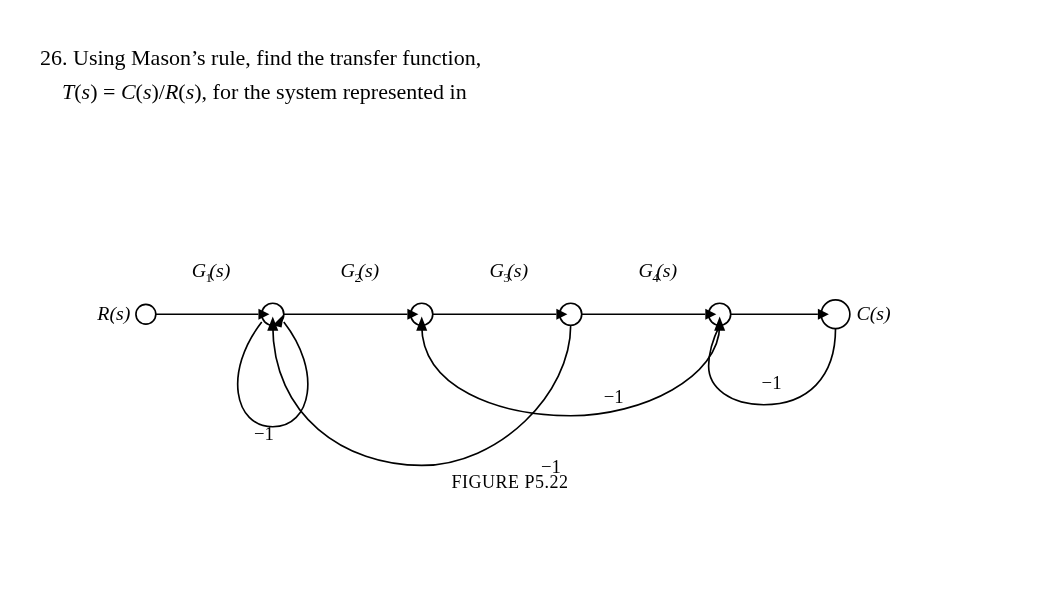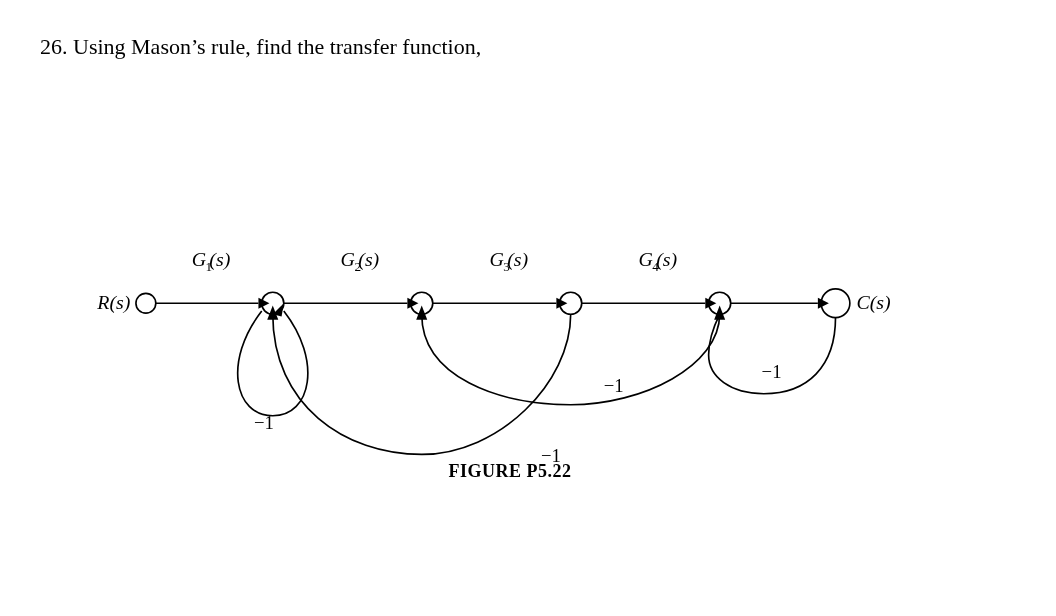--- a/index.html
+++ b/index.html
@@ -7,21 +7,21 @@
       width: 1056px;
       height: 616px;
       background: #ffffff;
       font-family: "Times New Roman", Times, serif;
       overflow: hidden;
       position: relative;
     }
     .page-container {
       width: 1056px;
       height: 616px;
-      padding: 30px 40px;
+      padding: 41px 40px;
       position: relative;
     }
     .problem-text {
       font-size: 22px;
       line-height: 1.55;
       margin-bottom: 30px;
       max-width: 950px;
     }
     .problem-number {
       font-weight: normal;
@@ -31,39 +31,39 @@
       width: 900px;
       height: 320px;
       margin-left: 20px;
     }
     .figure-label {
       position: absolute;
       bottom: 0;
       left: 50%;
       transform: translateX(-50%);
       font-size: 18px;
-      font-weight: bold;
+      font-weight: normal;
       letter-spacing: 0.5px;
     }
     svg.diagram {
       position: absolute;
       top: 0;
       left: 0;
       width: 100%;
       height: 100%;
     }
   </style>
 </head>
 <body>
 
 <div class="page-container">
   <div class="problem-text">
     <span class="problem-number">26.</span>
     <span>Using Mason’s rule, find the transfer function,</span><br>
-    &nbsp;&nbsp;&nbsp;&nbsp;<br>
+    &nbsp;&nbsp;&nbsp;&nbsp;<span><em>T</em>(<em>s</em>) = <em>C</em>(<em>s</em>)/<em>R</em>(<em>s</em>), for the system represented in</span><br>
     &nbsp;&nbsp;&nbsp;&nbsp;
   </div>
 
   <div class="diagram-area">
     <svg class="diagram" viewBox="0 0 780 290">
 
       <text x="108" y="94" font-family="Times New Roman, serif" font-size="18" font-style="italic" text-anchor="middle">G</text>
       <text x="117" y="99" font-family="Times New Roman, serif" font-size="12" text-anchor="middle">1</text>
       <text x="127" y="94" font-family="Times New Roman, serif" font-size="18" font-style="italic" text-anchor="middle">(s)</text>
 

